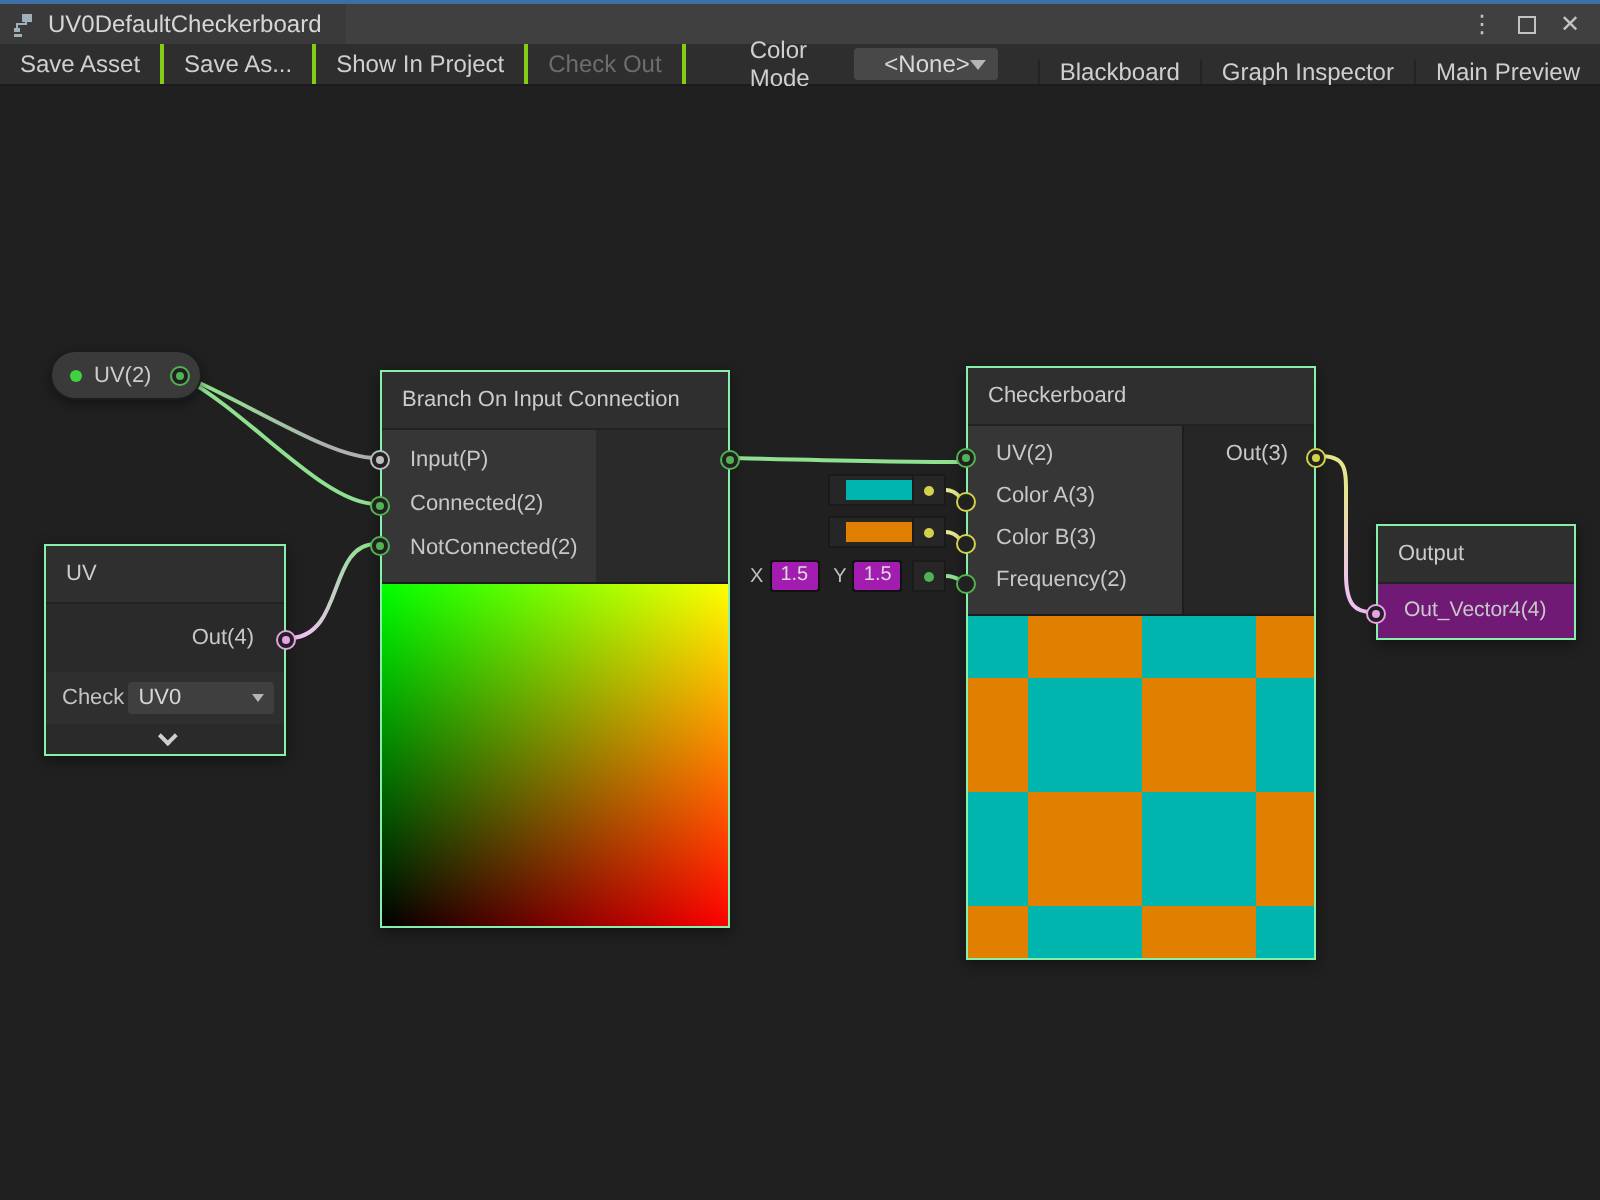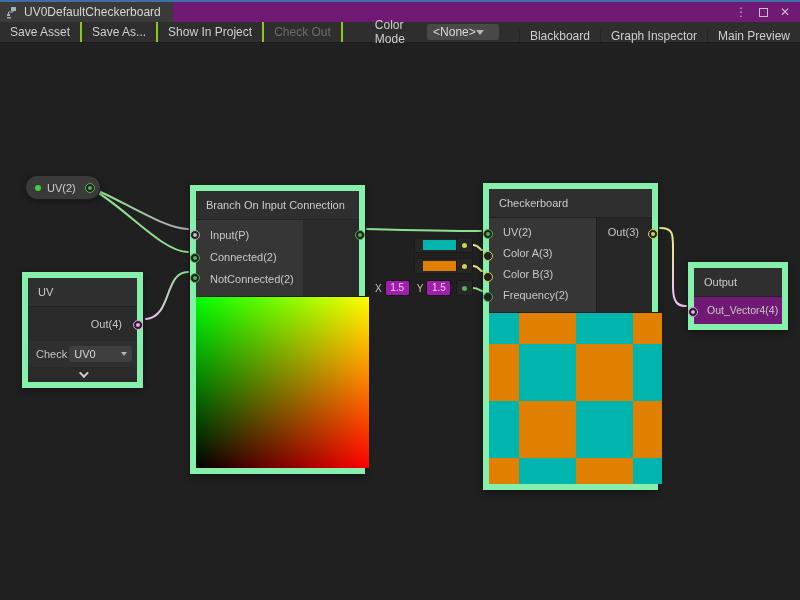--- a/index.html
+++ b/index.html
@@ -4,37 +4,37 @@
 <style>
   * { margin:0; padding:0; box-sizing:border-box; }
   html,body { width:800px; height:600px; overflow:hidden; }
   body {
     font-family:"Liberation Sans", sans-serif;
     background:#202020; color:#cccccc; position:relative;
     font-size:11px; -webkit-font-smoothing:antialiased;
   }
   
   .focus-line { position:absolute; top:0; left:0; width:800px; height:2px; background:var(--focus-line,#3d6ea6); }
-  .tab-strip { position:absolute; top:2px; left:0; width:800px; height:20px; background:#701a75; display:flex; align-items:stretch; }
+  .tab-strip { position:absolute; top:2px; left:0; width:800px; height:20px; background:#404040; display:flex; align-items:stretch; }
   .doc-tab { display:flex; align-items:center; gap:5px; background:#3a3a3a; padding:0 12px 0 6px; font-size:12px; color:#d6d6d6; }
   .win-controls { margin-left:auto; display:flex; align-items:center; gap:4px; padding-right:6px; color:#c2c2c2; }
   .win-btn { width:18px; height:18px; display:flex; align-items:center; justify-content:center; font-size:12px; cursor:default; }
   .maxi-glyph { width:9px; height:9px; border:1.5px solid #c2c2c2; }
   .toolbar { position:absolute; top:22px; left:0; width:800px; height:21px; background:#2e2e2e; border-bottom:1px solid #1b1b1b; display:flex; align-items:stretch; font-size:12px; color:#cfcfcf; }
   .tb-btn { display:flex; align-items:center; padding:0 10px; border-right:2px solid #84cc16; white-space:nowrap; }
   .tb-btn.disabled { color:#6d6d6d; }
   .tb-label { display:flex; align-items:center; padding:0 8px 0 32px; }
-  .tb-dropdown { display:flex; align-items:center; justify-content:flex-start; width:96px; background:#484848; border-radius:2px; margin:2px 20px 2px 0; padding:0 6px; color:#d8d8d8; }
+  .tb-dropdown { display:flex; align-items:center; justify-content:flex-end; width:96px; background:#484848; border-radius:2px; margin:2px 20px 2px 0; padding:0 6px; color:#d8d8d8; }
   .dd-arrow { width:0; height:0; border-left:4px solid transparent; border-right:4px solid transparent; border-top:5px solid #b5b5b5; }
   .tb-right { margin-left:auto; display:flex;margin-top:8px; }
   .tb-right .tb-btn { border-left:1px solid #242424; border-right:none; }
   
   .canvas { position:absolute; top:43px; left:0; width:800px; height:557px; background:#202020; }
   svg.edges { position:absolute; top:0; left:0; width:800px; height:600px; z-index:1; }
-  .node { position:absolute; z-index:2; background:#2a2a2a; border:6px solid #86efac; box-shadow:0 2px 7px rgba(0,0,0,.45); }
+  .node { position:absolute; z-index:2; background:#2a2a2a; border:1px solid #86efac; box-shadow:0 2px 7px rgba(0,0,0,.45); }
   .node-title { height:29px; line-height:29px; padding:0 10px; background:#2f2f2f; border-bottom:1px solid #222222; color:#cccccc; white-space:nowrap; overflow:hidden; }
   .port { position:absolute; width:10px; height:10px; border-radius:50%; background:#212121; border:1px solid var(--pc,#888); z-index:3; }
   .port::after { content:""; position:absolute; left:2px; top:2px; width:4px; height:4px; border-radius:50%; background:var(--pc,#888); }
   .port.hollow::after { display:none; }
   .p-v2 { --pc:var(--vector2-port); } .p-v3 { --pc:var(--vector3-port); }
   .p-v4 { --pc:var(--vector4-port); } .p-prop { --pc:var(--property-port); }
   
   .pill { position:absolute; left:25px; top:175px; width:76px; height:25px; z-index:2; background:#3a3a3a; border:1px solid #1c1c1c; border-radius:13px; display:flex; align-items:center; box-shadow:0 2px 6px rgba(0,0,0,.4); }
   .pill-dot { width:6px; height:6px; border-radius:50%; background:#3fd13f; margin:0 6px 0 9px; }
   .pill .port { right:5px; top:7px; }

